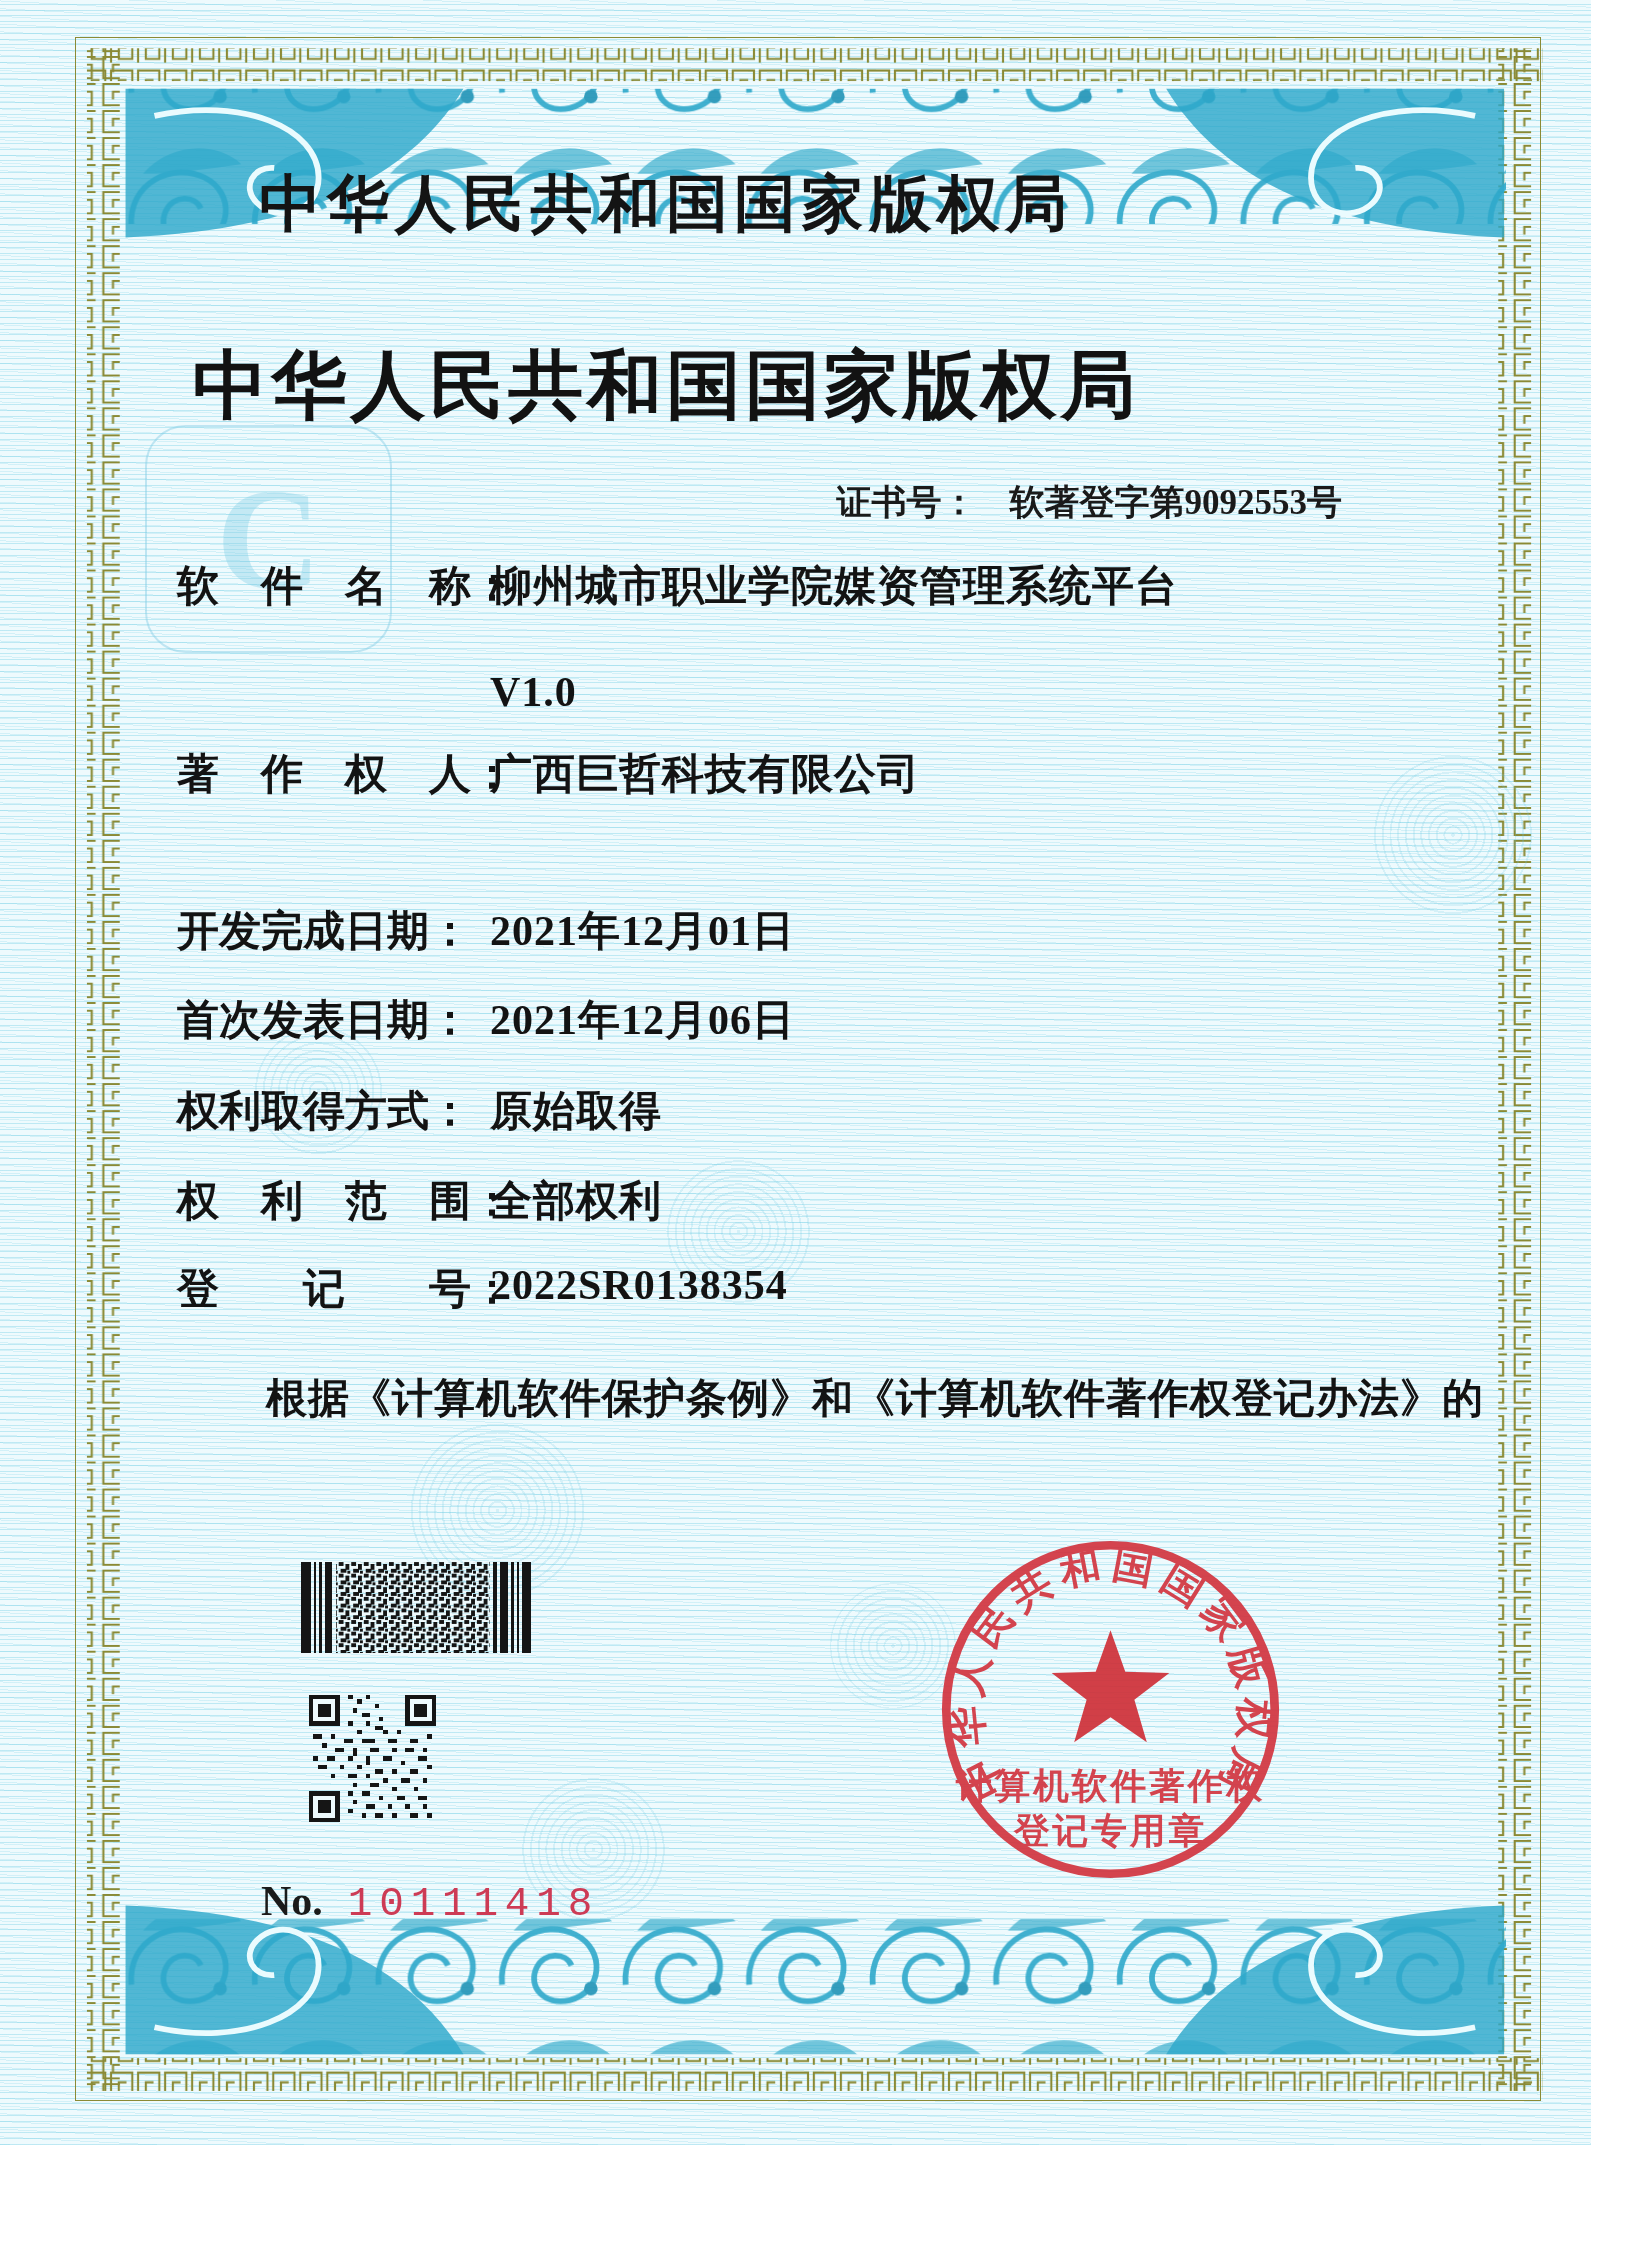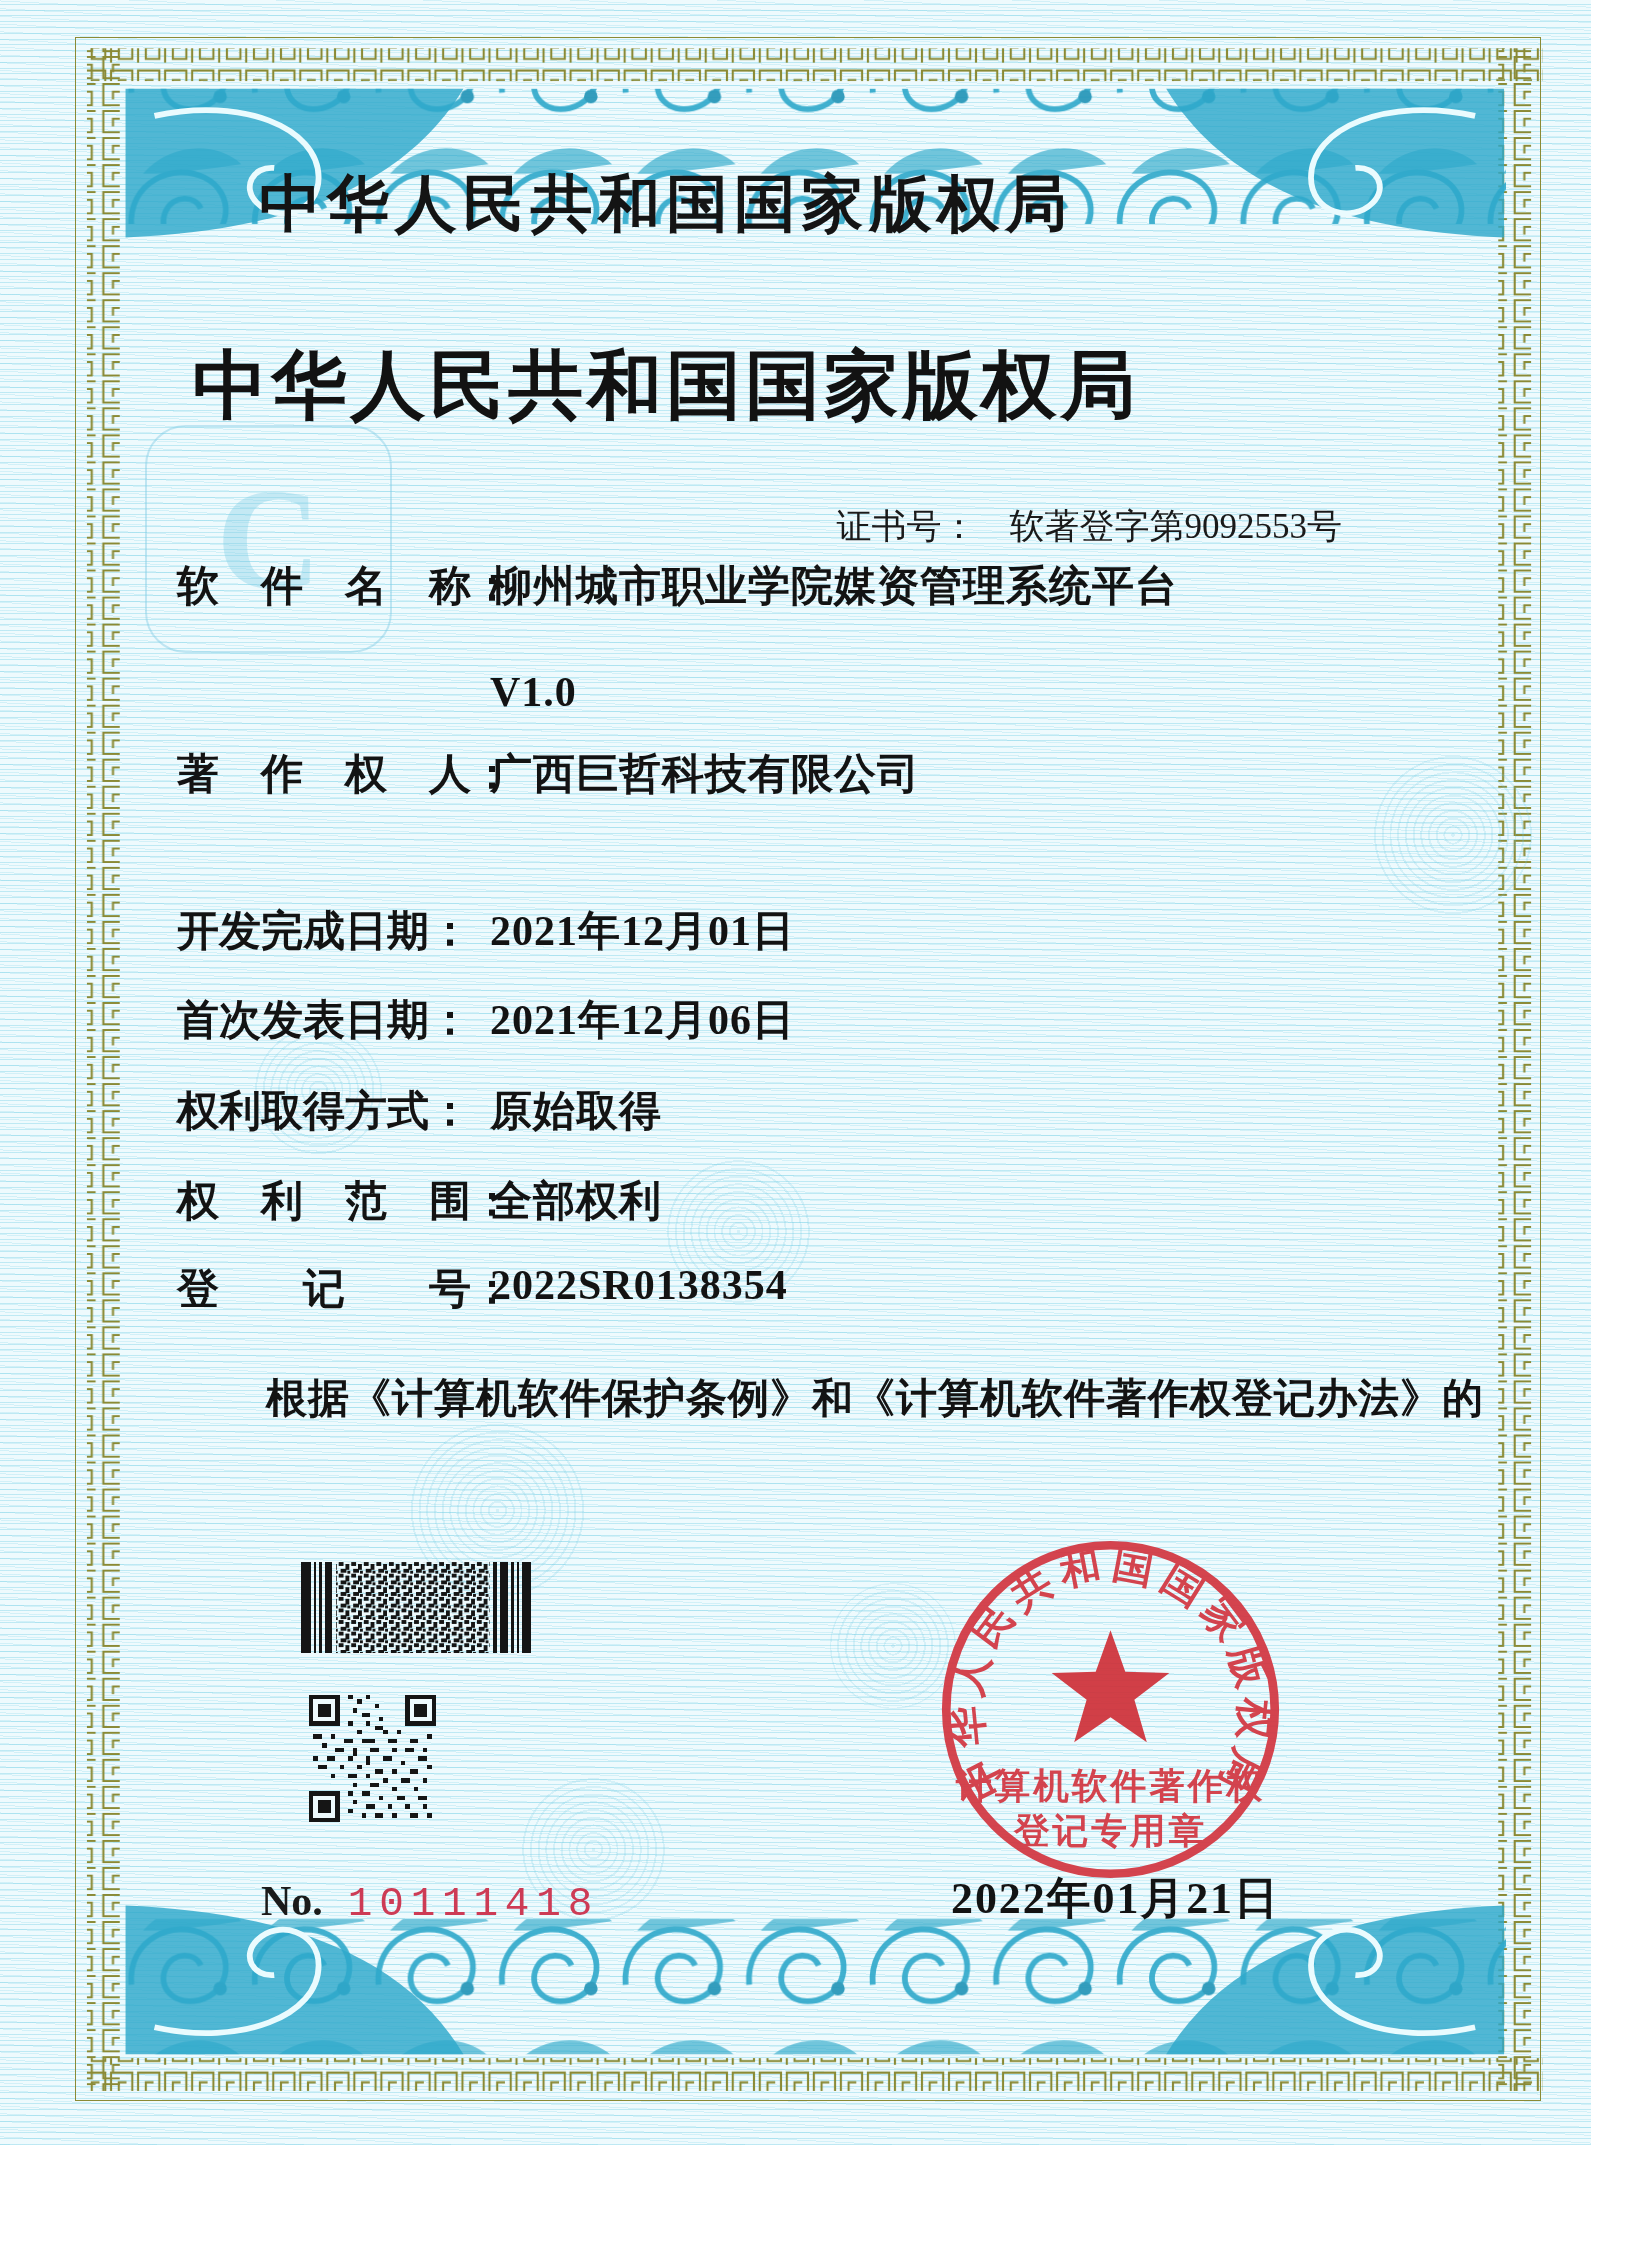--- a/index.html
+++ b/index.html
@@ -16,21 +16,21 @@
   .ornaments{position:absolute;left:0;top:0;pointer-events:none;}
   .medallion{position:absolute;border-radius:50%;
         background:repeating-radial-gradient(circle, rgba(110,200,225,.20) 0 1.9px, rgba(255,255,255,0) 1.9px 7.7px);}
   .watermark-c{position:absolute;left:145px;top:425px;width:243px;height:224px;border-radius:41px;
         border:2.9px solid rgba(130,205,228,.45);display:flex;align-items:center;justify-content:center;
         color:rgba(130,205,228,.38);font-size:145px;font-weight:bold;}
   .title{position:absolute;left:0;top:162px;width:1332px;text-align:center;
         font-size:62px;font-weight:bold;color:#141414;letter-spacing:5.8px;white-space:nowrap;}
   .subtitle{position:absolute;left:0;top:336px;width:1332px;text-align:center;
         font-size:75px;font-weight:bold;color:#121212;letter-spacing:3.9px;white-space:nowrap;}
-  .certno{position:absolute;top:479px;right:249px;font-size:35px;font-weight:normal;color:#1a1a1a;white-space:nowrap;margin-top:24px;}
+  .certno{position:absolute;top:479px;right:249px;font-size:35px;font-weight:bold;color:#1a1a1a;white-space:nowrap;}
   .certno .gap{display:inline-block;width:33px;}
   .frow{position:absolute;white-space:nowrap;}
   .flabel{position:absolute;left:177px;font-size:42px;font-weight:bold;color:#131313;white-space:nowrap;}
   .fvalue{position:absolute;left:490px;font-size:42px;font-weight:bold;color:#131313;white-space:nowrap;letter-spacing:1px;}
   .para{position:absolute;font-size:41px;font-weight:600;color:#131313;letter-spacing:1px;white-space:nowrap;}
   .no-line{position:absolute;left:261px;top:1877px;font-size:42px;font-weight:bold;color:#1a1a1a;white-space:nowrap;}
   .no-num{color:#cd3b55;font-family:Liberation Mono, monospace;font-weight:normal;font-size:41px;
         letter-spacing:6.8px;margin-left:25px;}
   .issue-date{position:absolute;left:951px;top:1869px;font-size:44px;font-weight:bold;color:#131313;letter-spacing:1.9px;white-space:nowrap;}
   .barcode{position:absolute;left:301px;top:1562px;}
@@ -228,21 +228,20 @@
           <rect x="19" y="27" width="1" height="1"></rect>
           <rect x="23" y="27" width="2" height="1"></rect>
         <rect x="27" y="27" width="1" height="1"></rect>
       </g>
     </svg>
 
     <div class="no-line">
       <span>No.</span><span class="no-num">10111418</span>
     </div>
 
-    <div class="issue-date">2022年01月21日</div>
 
     <svg class="seal" width="371" height="371" viewBox="-192 -192 384 384">
       <defs>
         <path id="sealArc" d="M -107 82 A 135 135 0 1 1 107 82" fill="none"></path>
       </defs>
       <circle cx="0" cy="0" r="170" fill="none" stroke="#d23540" stroke-width="9"></circle>
       <text font-size="42" font-weight="bold" fill="#d23540" letter-spacing="8" font-family="Liberation Serif, serif">
         <textPath href="#sealArc" xlink:href="#sealArc" startOffset="50%" text-anchor="middle">中华人民共和国国家版权局</textPath>
       </text>
       <polygon fill="#cf3038" points="0,-82 15.3,-39 60.9,-37.8 24.7,-10 37.6,33.8 0,8 -37.6,33.8 -24.7,-10 -60.9,-37.8 -15.3,-39"></polygon>

